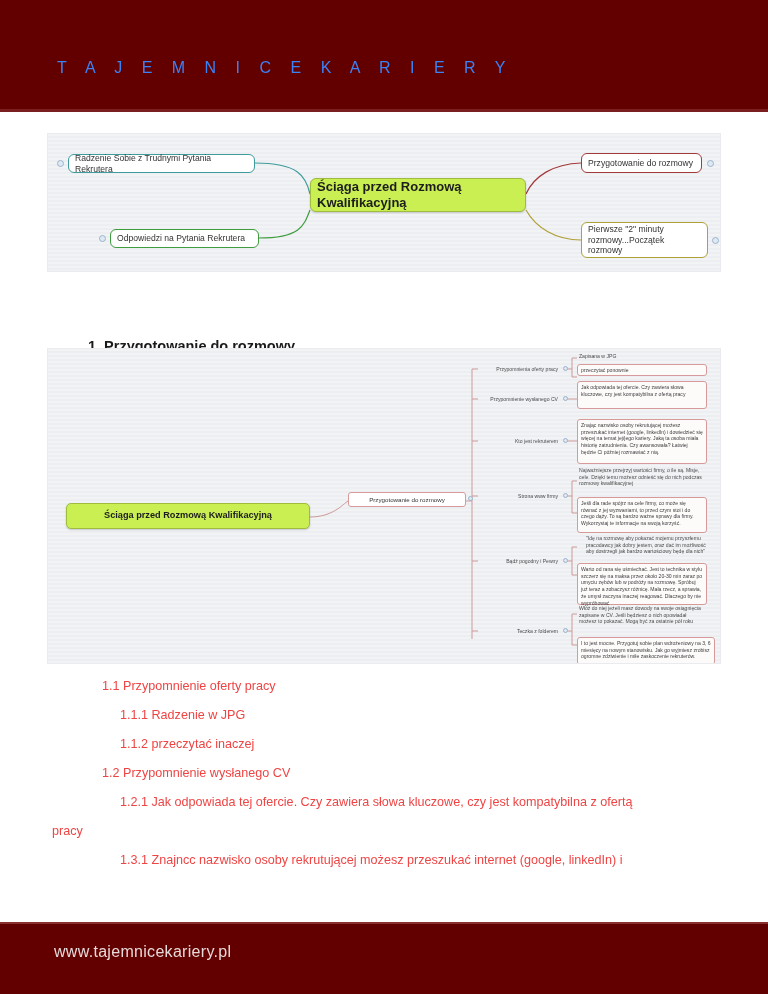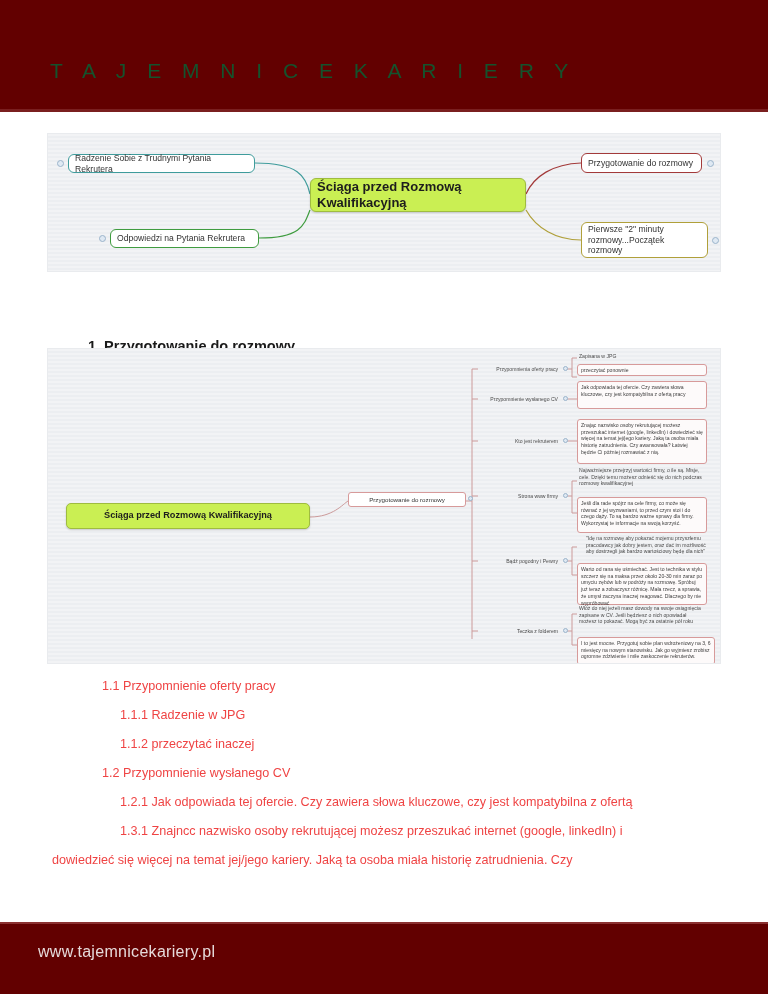--- a/index.html
+++ b/index.html
@@ -13,38 +13,38 @@
   
   .header-band{
     position:absolute;left:0;top:0;width:768px;height:109px;
     background:#620000;
   }
   .header-rule{
     position:absolute;left:0;top:109px;width:768px;height:3px;
     background:#7a1f1f;
   }
   .header-title{
-    position:absolute;left:50px;top:59px;
-    color:#14532d;
-    font-size:21px;
+    position:absolute;left:57px;top:59px;
+    color:#3b82f6;
+    font-size:16px;
     letter-spacing:7.5px;
     font-weight:400;
     white-space:nowrap;
   }
   
   .footer-band{
     position:absolute;left:0;top:924px;width:768px;height:70px;
     background:#620000;
   }
   .footer-rule{
     position:absolute;left:0;top:922px;width:768px;height:3px;
     background:#8a3030;
   }
   .footer-text{
-    position:absolute;left:38px;top:943px;
+    position:absolute;left:54px;top:943px;
     color:#e6dada;font-size:16px;letter-spacing:.3px;white-space:nowrap;
   }
   
   .mindmap{
     position:absolute;
     background:
       repeating-linear-gradient(to bottom,
         #f2f3f5 0px,#f2f3f5 2px,#eceef1 2px,#eceef1 4px);
     border:1px solid #e9ebee;
     box-sizing:border-box;
@@ -200,19 +200,19 @@
   <div class="node freetext" style="left:529px;top:256px;width:130px;height:30px;">Włóż do niej jeżeli masz dowody na swoje osiągnięcia zapisane w CV. Jeśli będziesz o nich opowiadał możesz to pokazać. Mogą być za ostatnie pół roku</div>
   <div class="node note" style="left:529px;top:288px;width:138px;height:28px;">I to jest mocne. Przygotuj sobie plan wdrożeniowy na 3, 6 miesięcy na nowym stanowisku. Jak go wyjmiesz zrobisz ogromne zdziwienie i miłe zaskoczenie rekruterów.</div>
 </div>
 
 <div class="outline">
   <div class="ln lvl1">1.1 Przypomnienie oferty pracy</div>
   <div class="ln lvl2">1.1.1 Radzenie w JPG</div>
   <div class="ln lvl2">1.1.2 przeczytać inaczej</div>
   <div class="ln lvl1">1.2 Przypomnienie wysłanego CV</div>
   <div class="ln lvl2">1.2.1 Jak odpowiada tej ofercie. Czy zawiera słowa kluczowe, czy jest kompatybilna z ofertą</div>
+  <div class="ln wrap">pracy</div>
   <div class="ln lvl2">1.3.1 Znajncc nazwisko osoby rekrutującej możesz przeszukać internet (google, linkedIn) i</div>
-  <div class="ln wrap">dowiedzieć się więcej na temat jej/jego kariery. Jaką ta osoba miała historię zatrudnienia. Czy</div>
 </div>
 
 <div class="footer-rule"></div>
 <div class="footer-band"></div>
 <div class="footer-text">www.tajemnicekariery.pl</div>
 
 </body></html>

